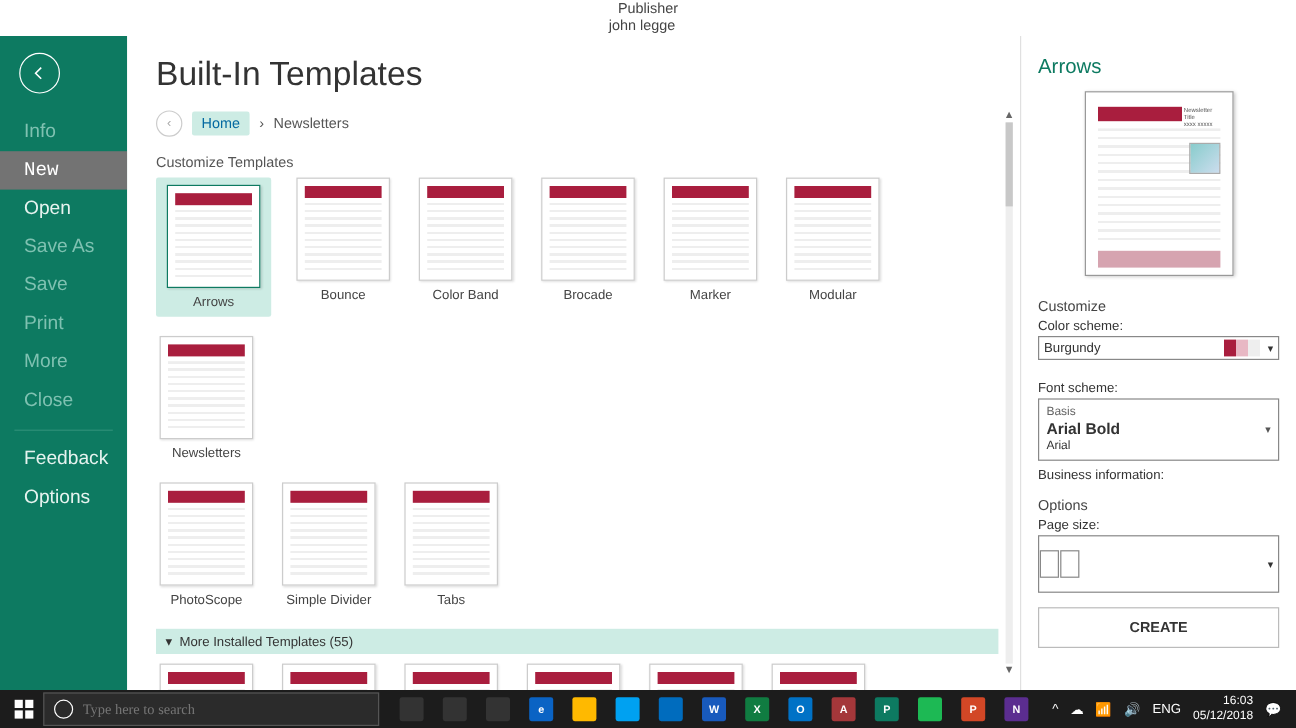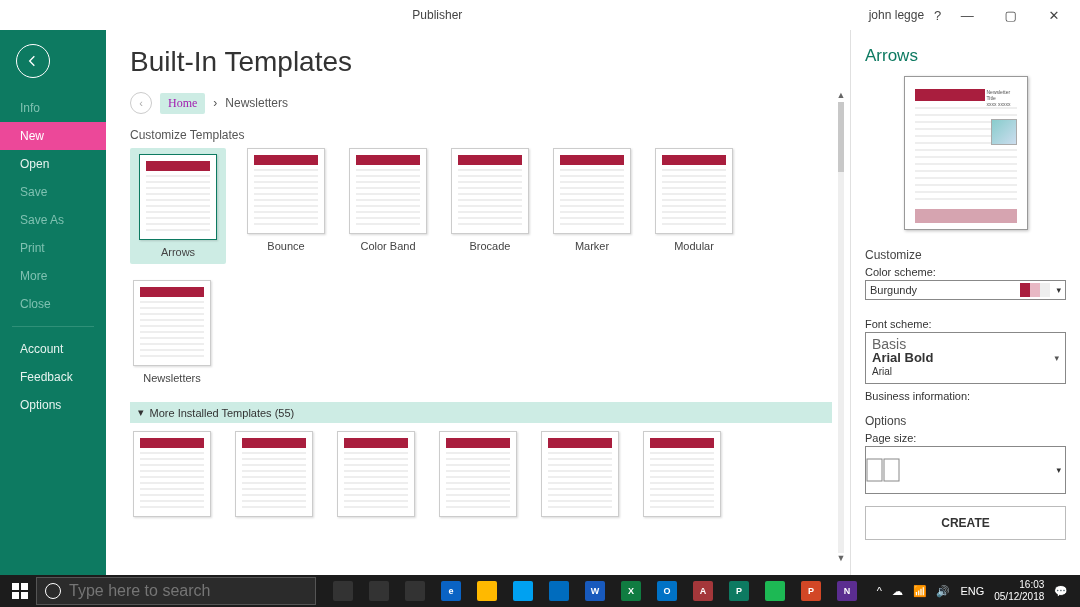--- a/index.html
+++ b/index.html
@@ -1,43 +1,43 @@
 <!DOCTYPE html>
 <html><head>
 <meta charset="utf-8">
 <style>
 * { margin: 0; padding: 0; box-sizing: border-box; font-family: "Segoe UI", sans-serif; }
 body { width: 1080px; height: 607px; overflow: hidden; background: #f3f3f3; display: flex; flex-direction: column; }
 
 
-.titlebar { height: 30px; background: #fff; display: flex; align-items: center; padding: 0 6px; font-size: 12px; color: #444; }
+.titlebar { height: 30px; background: #fff; display: flex; align-items: center; padding: 0 6px; font-size: 12px; color: #444; flex-direction: column; }
 .titlebar .title { flex: 1; text-align: center; }
 .titlebar .user { margin-right: 10px; }
 .titlebar .winbtns button { width: 40px; height: 28px; background: none; border: none; font-size: 13px; color: #444; }
 .titlebar .help { margin-right: 6px; font-size: 13px; color: #444; }
 
 
 .main { flex: 1; display: flex; min-height: 0; }
 
 
-.sidebar { width: 106px; background: #0d7a61; color: #e6f3ef; display: flex; flex-direction: column; font-size: 12px; padding-top: 8px; }
+.sidebar { width: 106px; background: #0d7a61; color: #e6f3ef; display: flex; flex-direction: column; font-size: 16px; padding-top: 8px; }
 .sidebar .backbtn { width: 34px; height: 34px; border: 1.5px solid #fff; border-radius: 50%; margin: 6px 0 16px 16px; display:flex; align-items:center; justify-content:center; }
 .sidebar .backbtn svg { width: 16px; height: 16px; }
 .sidebar .item { padding: 7px 0 7px 20px; cursor: pointer; }
 .sidebar .item.dim { color: #7fc1b1; }
-.sidebar .item.active { background: #ec4899; color: #fff; }
+.sidebar .item.active { background: #737373; color: #fff; font-family: Liberation Mono, monospace; }
 .sidebar .divider { border-top: 1px solid #2f9078; margin: 8px 12px; }
 
 
 .content { flex: 1; background: #fff; display: flex; min-height: 0; }
 .templates { flex: 1; padding: 16px 18px 0 24px; overflow: hidden; position: relative; }
 .templates h1 { font-size: 28px; font-weight: 300; color: #333; margin-bottom: 14px; }
 .breadcrumb { display: flex; align-items: center; gap: 8px; font-size: 12px; color: #555; margin-bottom: 14px; }
 .breadcrumb .bcback { width: 22px; height: 22px; border: 1px solid #ccc; border-radius: 50%; display:flex; align-items:center; justify-content:center; color:#aaa; font-size:11px; }
-.breadcrumb .bchome { background: #cdece4; padding: 3px 8px; border-radius: 2px; color: #a21caf; font-family: Liberation Serif, serif; }
+.breadcrumb .bchome { background: #cdece4; padding: 3px 8px; border-radius: 2px; color: #0369a1; }
 .section-label { font-size: 12px; color: #555; margin-bottom: 6px; }
 .section-label.expand { background: #cdece4; padding: 4px 8px; color: #333; display:flex; align-items:center; gap:6px; font-size:11px; }
 .tgrid { display: flex; flex-wrap: wrap; gap: 16px 18px; margin-bottom: 18px; }
 .titem { width: 84px; display: flex; flex-direction: column; align-items: center; cursor: pointer; }
 .titem .thumb { width: 78px; height: 86px; background: #fff; border: 1px solid #ccc; box-shadow: 1px 1px 2px rgba(0,0,0,0.15); position: relative; overflow:hidden; }
 .titem.selected { background: #cdece4; padding: 6px; border-radius: 2px; width: 96px; }
 .titem.selected .thumb { border-color: #0d7a61; }
 .titem .tname { font-size: 11px; color: #444; margin-top: 6px; text-align: center; }
 .thumb .bar { position:absolute; top:6px; left:6px; right:6px; height:10px; background:#a91e3e; }
 .thumb .lines { position:absolute; top:20px; left:6px; right:6px; bottom:6px; background: repeating-linear-gradient(#eee, #eee 2px, #fff 2px, #fff 6px); }
@@ -63,21 +63,21 @@
 .colorswatch { display:flex; align-items:center; }
 .colorswatch .sw { display:flex; margin-left:auto; }
 .colorswatch .sw span { width:10px; height:14px; display:inline-block; }
 .createbtn { margin-top: 12px; height: 34px; border: 1px solid #bbb; background: #fff; font-size: 12px; font-weight: 600; color:#333; cursor:pointer; }
 .pagesize { display:flex; align-items:center; justify-content:center; border:1px solid #888; height:48px; }
 
 
 .taskbar { height: 32px; background: #1c1c1c; display: flex; align-items: center; padding: 0 4px; color:#fff; font-size:11px; }
 .taskbar .start { width:32px; height:32px; display:flex; align-items:center; justify-content:center; }
 .taskbar .search { display:flex; align-items:center; background:#2b2b2b; height:28px; width:280px; padding:0 8px; gap:8px; border:1px solid #555; }
-.taskbar .search input { background:transparent; border:none; color:#3b82f6; font-size:16px; flex:1; outline:none; }
+.taskbar .search input { background:transparent; border:none; color:#3b82f6; font-size:12px; flex:1; outline:none;font-family:Liberation Serif, serif; }
 .taskbar .circle { width:16px; height:16px; border:1.5px solid #fff; border-radius:50%; }
 .taskbar .tasks { display:flex; align-items:center; height:100%; margin-left:10px; gap:2px; }
 .taskbar .ticon { width:34px; height:32px; display:flex; align-items:center; justify-content:center; }
 .taskbar .ticon .sq { width:20px; height:20px; border-radius:2px; display:flex; align-items:center; justify-content:center; font-size:9px; font-weight:bold; color:#fff; }
 .taskbar .tray { margin-left:auto; display:flex; align-items:center; gap:10px; padding-right:8px; }
 .taskbar .tray .clock { text-align:right; line-height:12px; font-size:10px; }
 </style>
 </head>
 <body>
 
@@ -97,29 +97,28 @@
   <div class="sidebar">
     <div class="backbtn">
       <svg viewBox="0 0 24 24">
           <path d="M14 5l-7 7 7 7" stroke="#fff" stroke-width="2" fill="none"></path>
         </svg>
     </div>
     <div id="sb-items">
         <div class="item dim">Info</div>
         <div class="item active">New</div>
         <div class="item">Open</div>
+        <div class="item dim">Save As</div>
         <div class="item dim">Save</div>
-        <div class="item dim">Save As</div>
         <div class="item dim">Print</div>
         <div class="item dim">More</div>
         <div class="item dim">Close</div>
       </div>
     <div class="divider"></div>
     <div id="sb-bottom">
-        <div class="item">Account</div>
         <div class="item">Feedback</div>
         <div class="item">Options</div>
       </div>
   </div>
 
   <div class="content">
     <div class="templates">
       <h1>Built-In Templates</h1>
       <div class="breadcrumb">
         <span class="bcback">‹</span>
@@ -170,20 +169,43 @@
               <div class="lines"></div>
             </div>
             <div class="tname">Modular</div>
           </div>
           <div class="titem">
             <div class="thumb">
               <div class="bar"></div>
               <div class="lines"></div>
             </div>
             <div class="tname">Newsletters</div>
+          </div>
+        </div>
+      <div class="tgrid" id="grid2">
+          <div class="titem">
+            <div class="thumb">
+              <div class="bar"></div>
+              <div class="lines"></div>
+            </div>
+            <div class="tname">PhotoScope</div>
+          </div>
+          <div class="titem">
+            <div class="thumb">
+              <div class="bar"></div>
+              <div class="lines"></div>
+            </div>
+            <div class="tname">Simple Divider</div>
+          </div>
+          <div class="titem">
+            <div class="thumb">
+              <div class="bar"></div>
+              <div class="lines"></div>
+            </div>
+            <div class="tname">Tabs</div>
           </div>
         </div>
       <div class="section-label expand">
         <span>▾</span>
         <span>More Installed Templates (55)</span>
       </div>
       <div class="tgrid" id="grid3" style="margin-top:8px;">
           <div class="titem">
             <div class="thumb">
               <div class="bar"></div>
@@ -245,21 +267,21 @@
         <span>Burgundy</span>
         <span class="sw">
           <span style="background:#a91e3e"></span>
             <span style="background:#e8b8c4"></span>
             <span style="background:#eee"></span>
         </span>
         <span style="margin-left:6px;font-size:9px;">▾</span>
       </div>
       <div class="label" style="margin-top:18px">Font scheme:</div>
       <div class="fontbox">
-        <div style="font-size:14px;color:#666">Basis</div>
+        <div style="font-size:10px;color:#666">Basis</div>
         <div style="font-weight:bold;font-size:13px">Arial Bold</div>
         <div style="font-size:10px">Arial</div>
         <span class="chev">▾</span>
       </div>
       <div class="label" style="margin-top:6px">Business information:</div>
       <div class="sect" style="margin-top:10px">Options</div>
       <div class="label">Page size:</div>
       <div class="pagesize">
         <svg width="34" height="24">
             <rect x="1" y="1" width="15" height="22" fill="#fff" stroke="#888"></rect>

